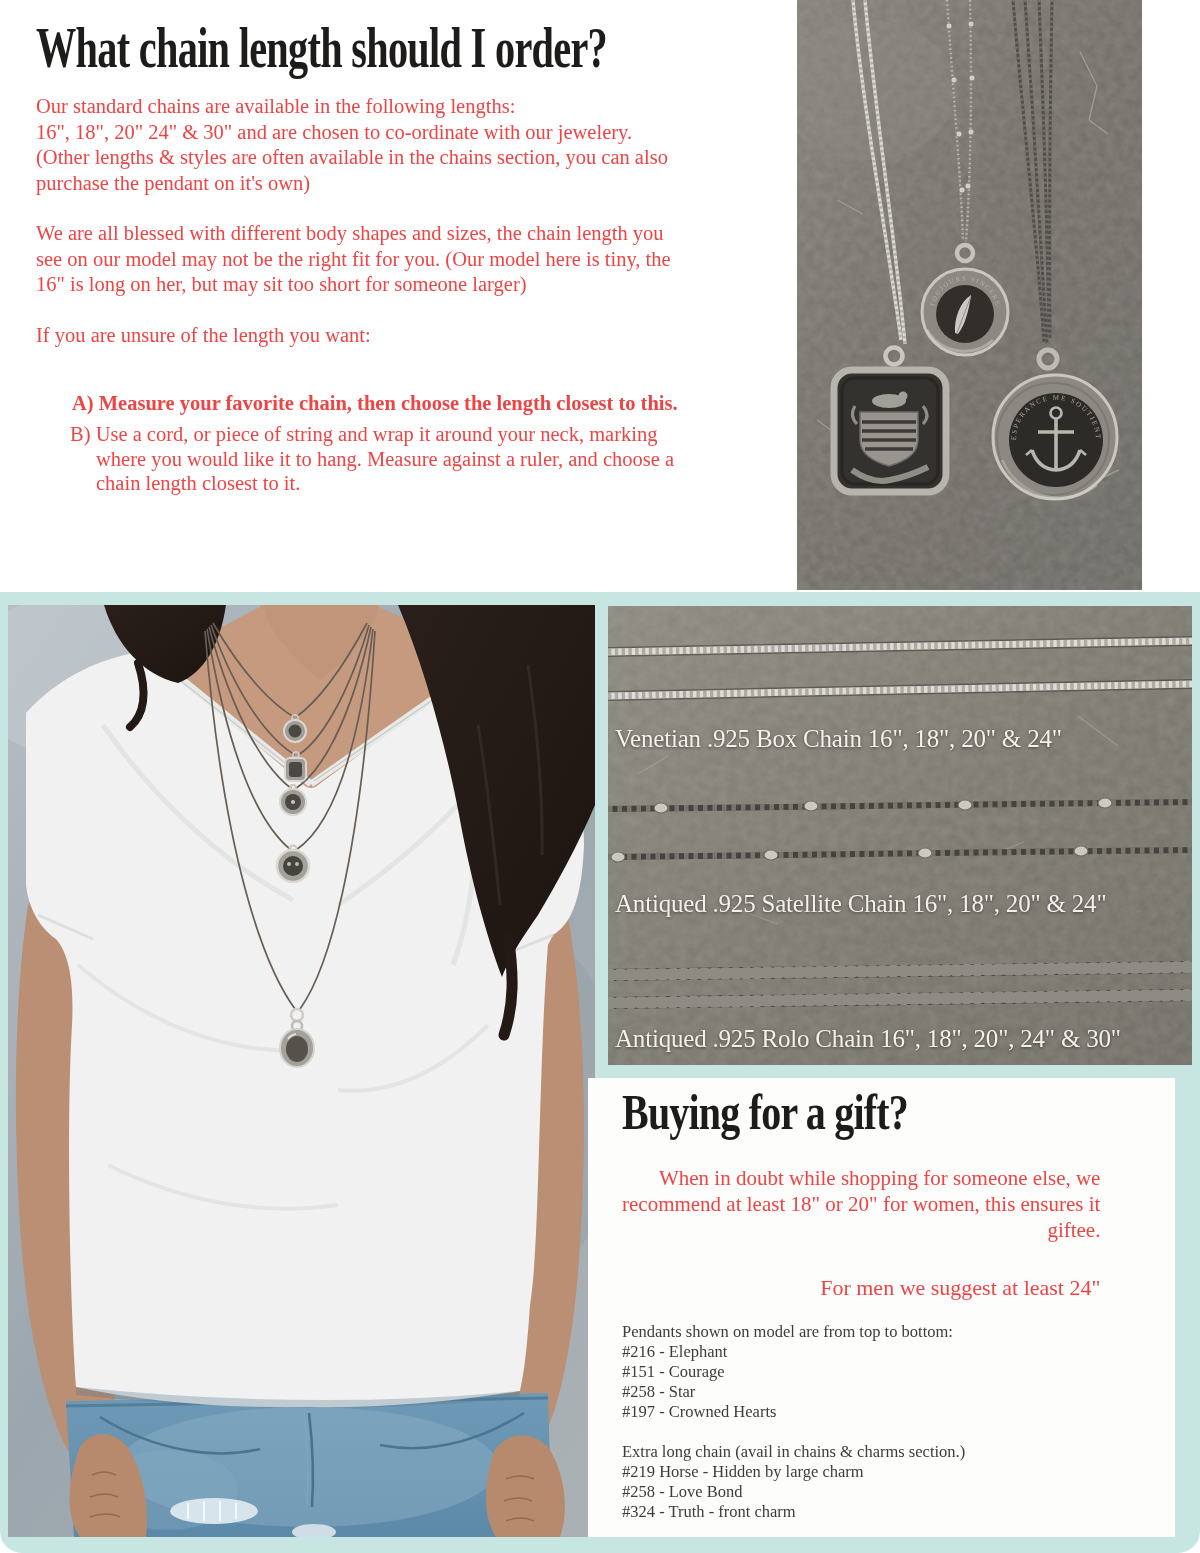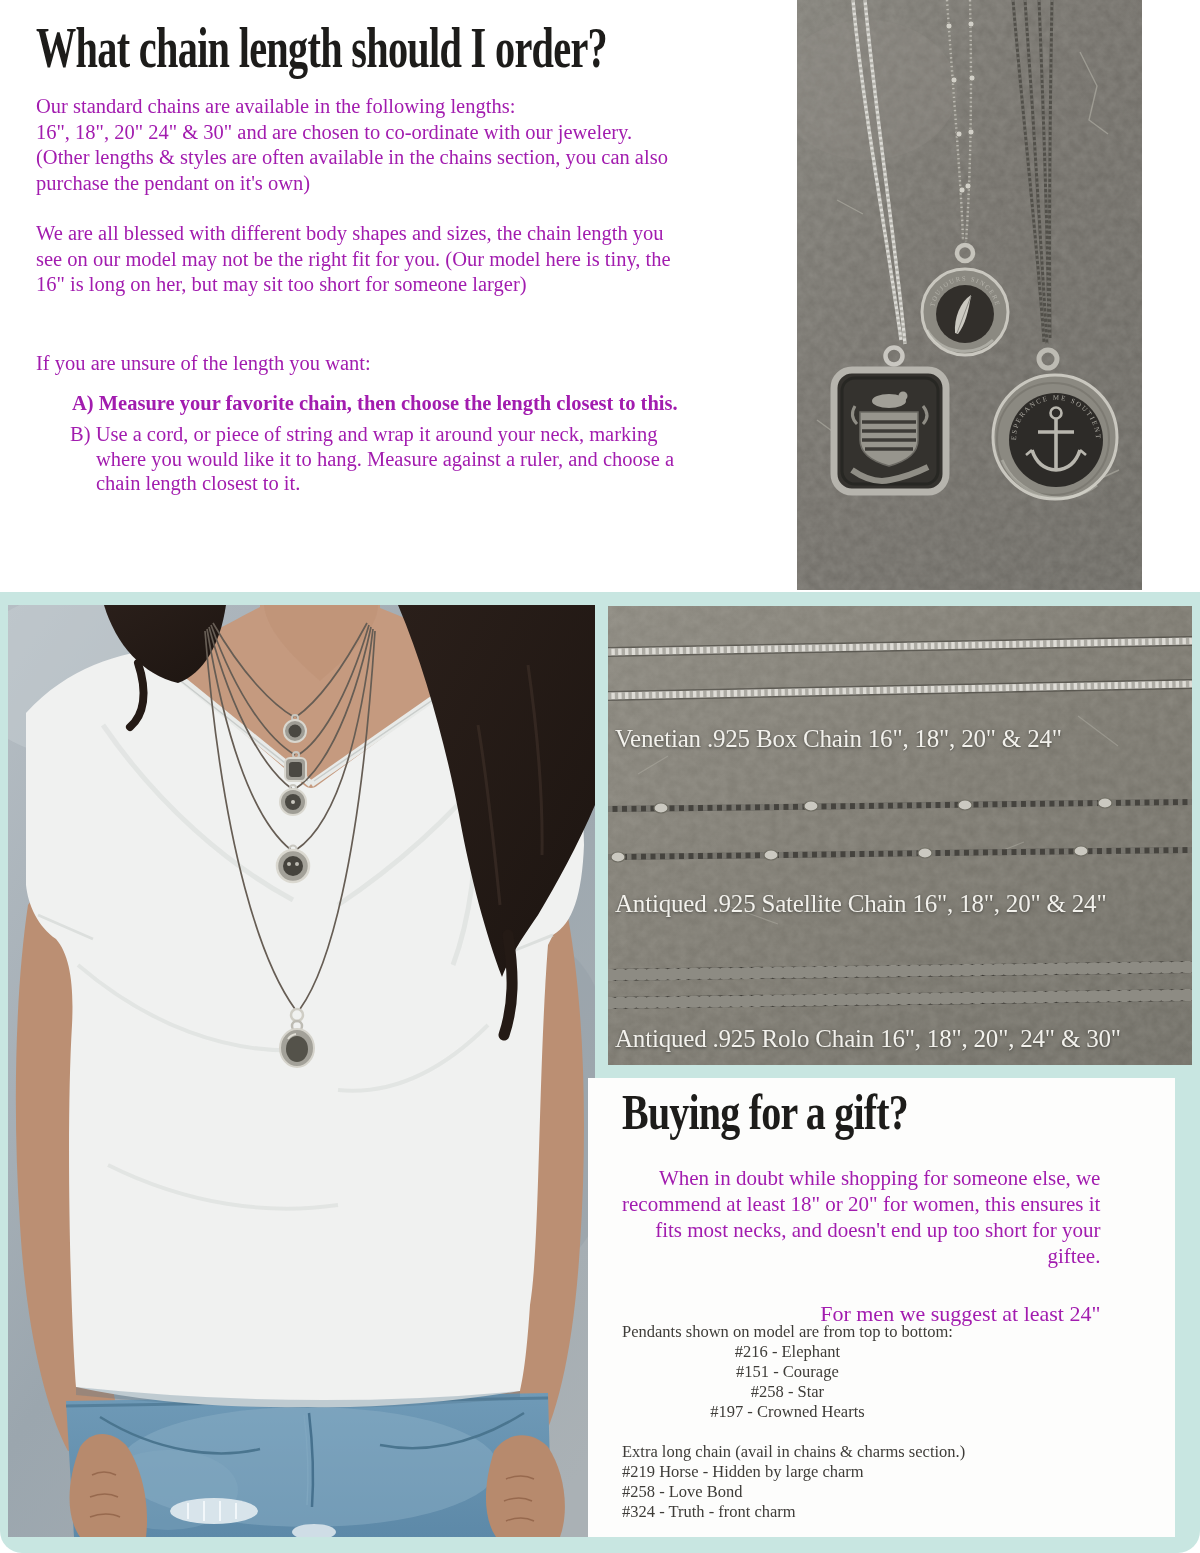--- a/index.html
+++ b/index.html
@@ -4,21 +4,21 @@
 <style>
   html,body{margin:0;padding:0;background:#ffffff;}
   .page{position:relative;width:1200px;height:1553px;background:#ffffff;overflow:hidden;
         font-family:"Liberation Serif","DejaVu Serif",serif;color:#3e3c38;border-radius:22px;}
   .abs{position:absolute;}
   
   .display{font-weight:700;color:#1d1c1a;white-space:nowrap;transform-origin:left top;letter-spacing:-1px;}
   .h-main{font-size:56px;transform:scaleX(.72);}
   .h-gift{font-size:50px;transform:scaleX(.80);}
   
-  .line{white-space:nowrap;font-size:20.5px;line-height:25.6px;color:#a21caf;}
+  .line{white-space:nowrap;font-size:20.5px;line-height:25.6px;color:#ef4444;}
   .small .line{font-size:16.5px;line-height:20px;color:#3e3c38;}
   .cont{padding-left:26px;}
   
   .photo{position:absolute;overflow:hidden;background:#77756f;}
   .photo svg{display:block;}
   
   .teal{position:absolute;left:0;top:592px;width:1200px;height:961px;background:#c8e6e1;}
   .gift-panel{position:absolute;left:588px;top:1078px;width:587px;height:459px;background:#fdfdfc;text-decoration:underline;}
   
   .chain-label{position:absolute;left:7px;white-space:nowrap;font-size:25px;letter-spacing:-.2px;
@@ -38,21 +38,21 @@
       <div class="line">(Other lengths &amp; styles are often available in the chains section, you can also</div>
       <div class="line">purchase the pendant on it's own)</div>
     </div>
 
     <div class="abs" style="top:221px;left:0;">
       <div class="line">We are all blessed with different body shapes and sizes, the chain length you</div>
       <div class="line">see on our model may not be the right fit for you. (Our model here is tiny, the</div>
       <div class="line">16" is long on her, but may sit too short for someone larger)</div>
     </div>
 
-    <div class="abs line" style="top:323px;left:0;margin-top:28px;">If you are unsure of the length you want:</div>
+    <div class="abs line" style="top:323px;left:0;">If you are unsure of the length you want:</div>
 
     <div class="abs line" style="top:391px;left:36px;font-weight:bold;">A) Measure your favorite chain, then choose the length closest to this.</div>
 
     <div class="abs" style="top:422px;left:34px;">
       <div class="line" style="line-height:24.5px;">B) Use a cord, or piece of string and wrap it around your neck, marking</div>
       <div class="line cont" style="line-height:24.5px;">where you would like it to hang. Measure against a ruler, and choose a</div>
       <div class="line cont" style="line-height:24.5px;">chain length closest to it.</div>
     </div>
   </section>
 
@@ -362,26 +362,25 @@
     <div class="chain-label" style="top:284px;">Antiqued .925 Satellite Chain 16", 18", 20" &amp; 24"</div>
     <div class="chain-label" style="top:419px;">Antiqued .925 Rolo Chain 16", 18", 20", 24" &amp; 30"</div>
   </div>
 
   <div class="gift-panel">
     <h2 class="abs display h-gift" style="top:5px;left:34px;margin:0;">Buying for a gift?</h2>
 
     <div class="abs" style="top:87px;left:34px;text-align:right;">
       <div class="line" style="font-size:21px;line-height:26px;">When in doubt while shopping for someone else, we</div>
       <div class="line" style="font-size:21px;line-height:26px;">recommend at least 18" or 20" for women, this ensures it</div>
-      <div class="line" style="font-size:21px;line-height:26px;">fits most necks, and doesn't end up too short for your</div>
       <div class="line" style="font-size:21px;line-height:26px;">giftee.</div>
       <div class="line" style="font-size:22px;line-height:26px;margin-top:32px;"> For men we suggest at least 24"</div>
     </div>
 
-    <div class="abs small" style="top:244px;left:34px;text-align:center;">
+    <div class="abs small" style="top:244px;left:34px;">
       <div class="line">Pendants shown on model are from top to bottom:</div>
       <div class="line">#216 - Elephant</div>
       <div class="line">#151 - Courage</div>
       <div class="line">#258 - Star</div>
       <div class="line">#197 - Crowned Hearts</div>
     </div>
 
     <div class="abs small" style="top:364px;left:34px;">
       <div class="line">Extra long chain (avail in chains &amp; charms section.)</div>
       <div class="line">#219 Horse - Hidden by large charm</div>

